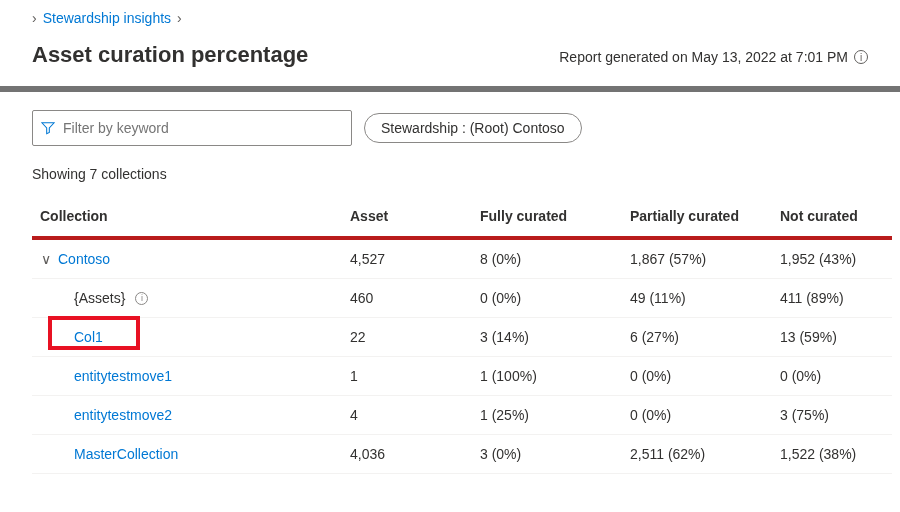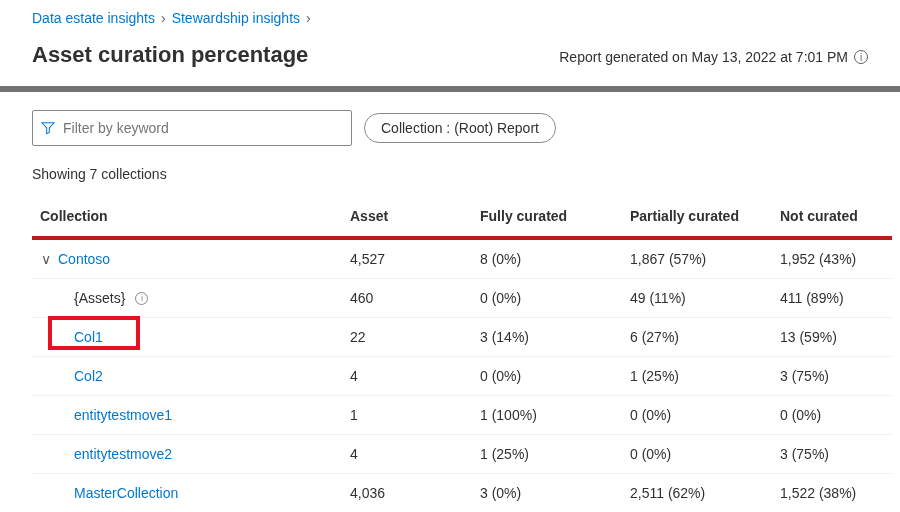--- a/index.html
+++ b/index.html
@@ -154,42 +154,41 @@
     width: 92px;
     height: 34px;
     pointer-events: none;
   }
   .rel { position: relative; }
 </style>
 </head>
 <body>
 
 <div class="breadcrumb">
-  <a>Data estate insights</a>
   <span class="sep">›</span>
   <a>Stewardship insights</a>
   <span class="sep">›</span>
 </div>
 
 <div class="header">
   <div class="title">Asset curation percentage</div>
   <div class="report-time">
     <span>Report generated on May 13, 2022 at 7:01 PM</span>
     <span class="info-icon">i</span>
   </div>
 </div>
 
 <div class="controls">
   <div class="filter-box">
     <svg width="14" height="14" viewBox="0 0 16 16" fill="none" stroke="#0078d4" stroke-width="1.2">
       <path d="M1 2 h14 l-5.5 6 v5 l-3 1.5 v-6.5 z"></path>
     </svg>
     <input type="text" placeholder="Filter by keyword" style="">
   </div>
-  <div class="pill">Collection : (Root) Report</div>
+  <div class="pill">Stewardship : (Root) Contoso</div>
 </div>
 
 <div class="count-line">Showing 7 collections</div>
 
 <div class="table-wrap">
   <table>
     <colgroup>
       <col class="c0">
         <col class="c1">
         <col class="c2">
@@ -238,31 +237,20 @@
             <div class="highlight-box" style="left: 16px; top: -2px;"></div>
           </td>
           <td>22</td>
           <td>3 (14%)</td>
           <td>6 (27%)</td>
           <td>13 (59%)</td>
         </tr>
         <tr>
           <td class="rel">
             <div class="coll-cell indent1">
-              <span class="link">Col2</span>
-            </div>
-          </td>
-          <td>4</td>
-          <td>0 (0%)</td>
-          <td>1 (25%)</td>
-          <td>3 (75%)</td>
-        </tr>
-        <tr>
-          <td class="rel">
-            <div class="coll-cell indent1">
               <span class="link">entitytestmove1</span>
             </div>
           </td>
           <td>1</td>
           <td>1 (100%)</td>
           <td>0 (0%)</td>
           <td>0 (0%)</td>
         </tr>
         <tr>
           <td class="rel">

